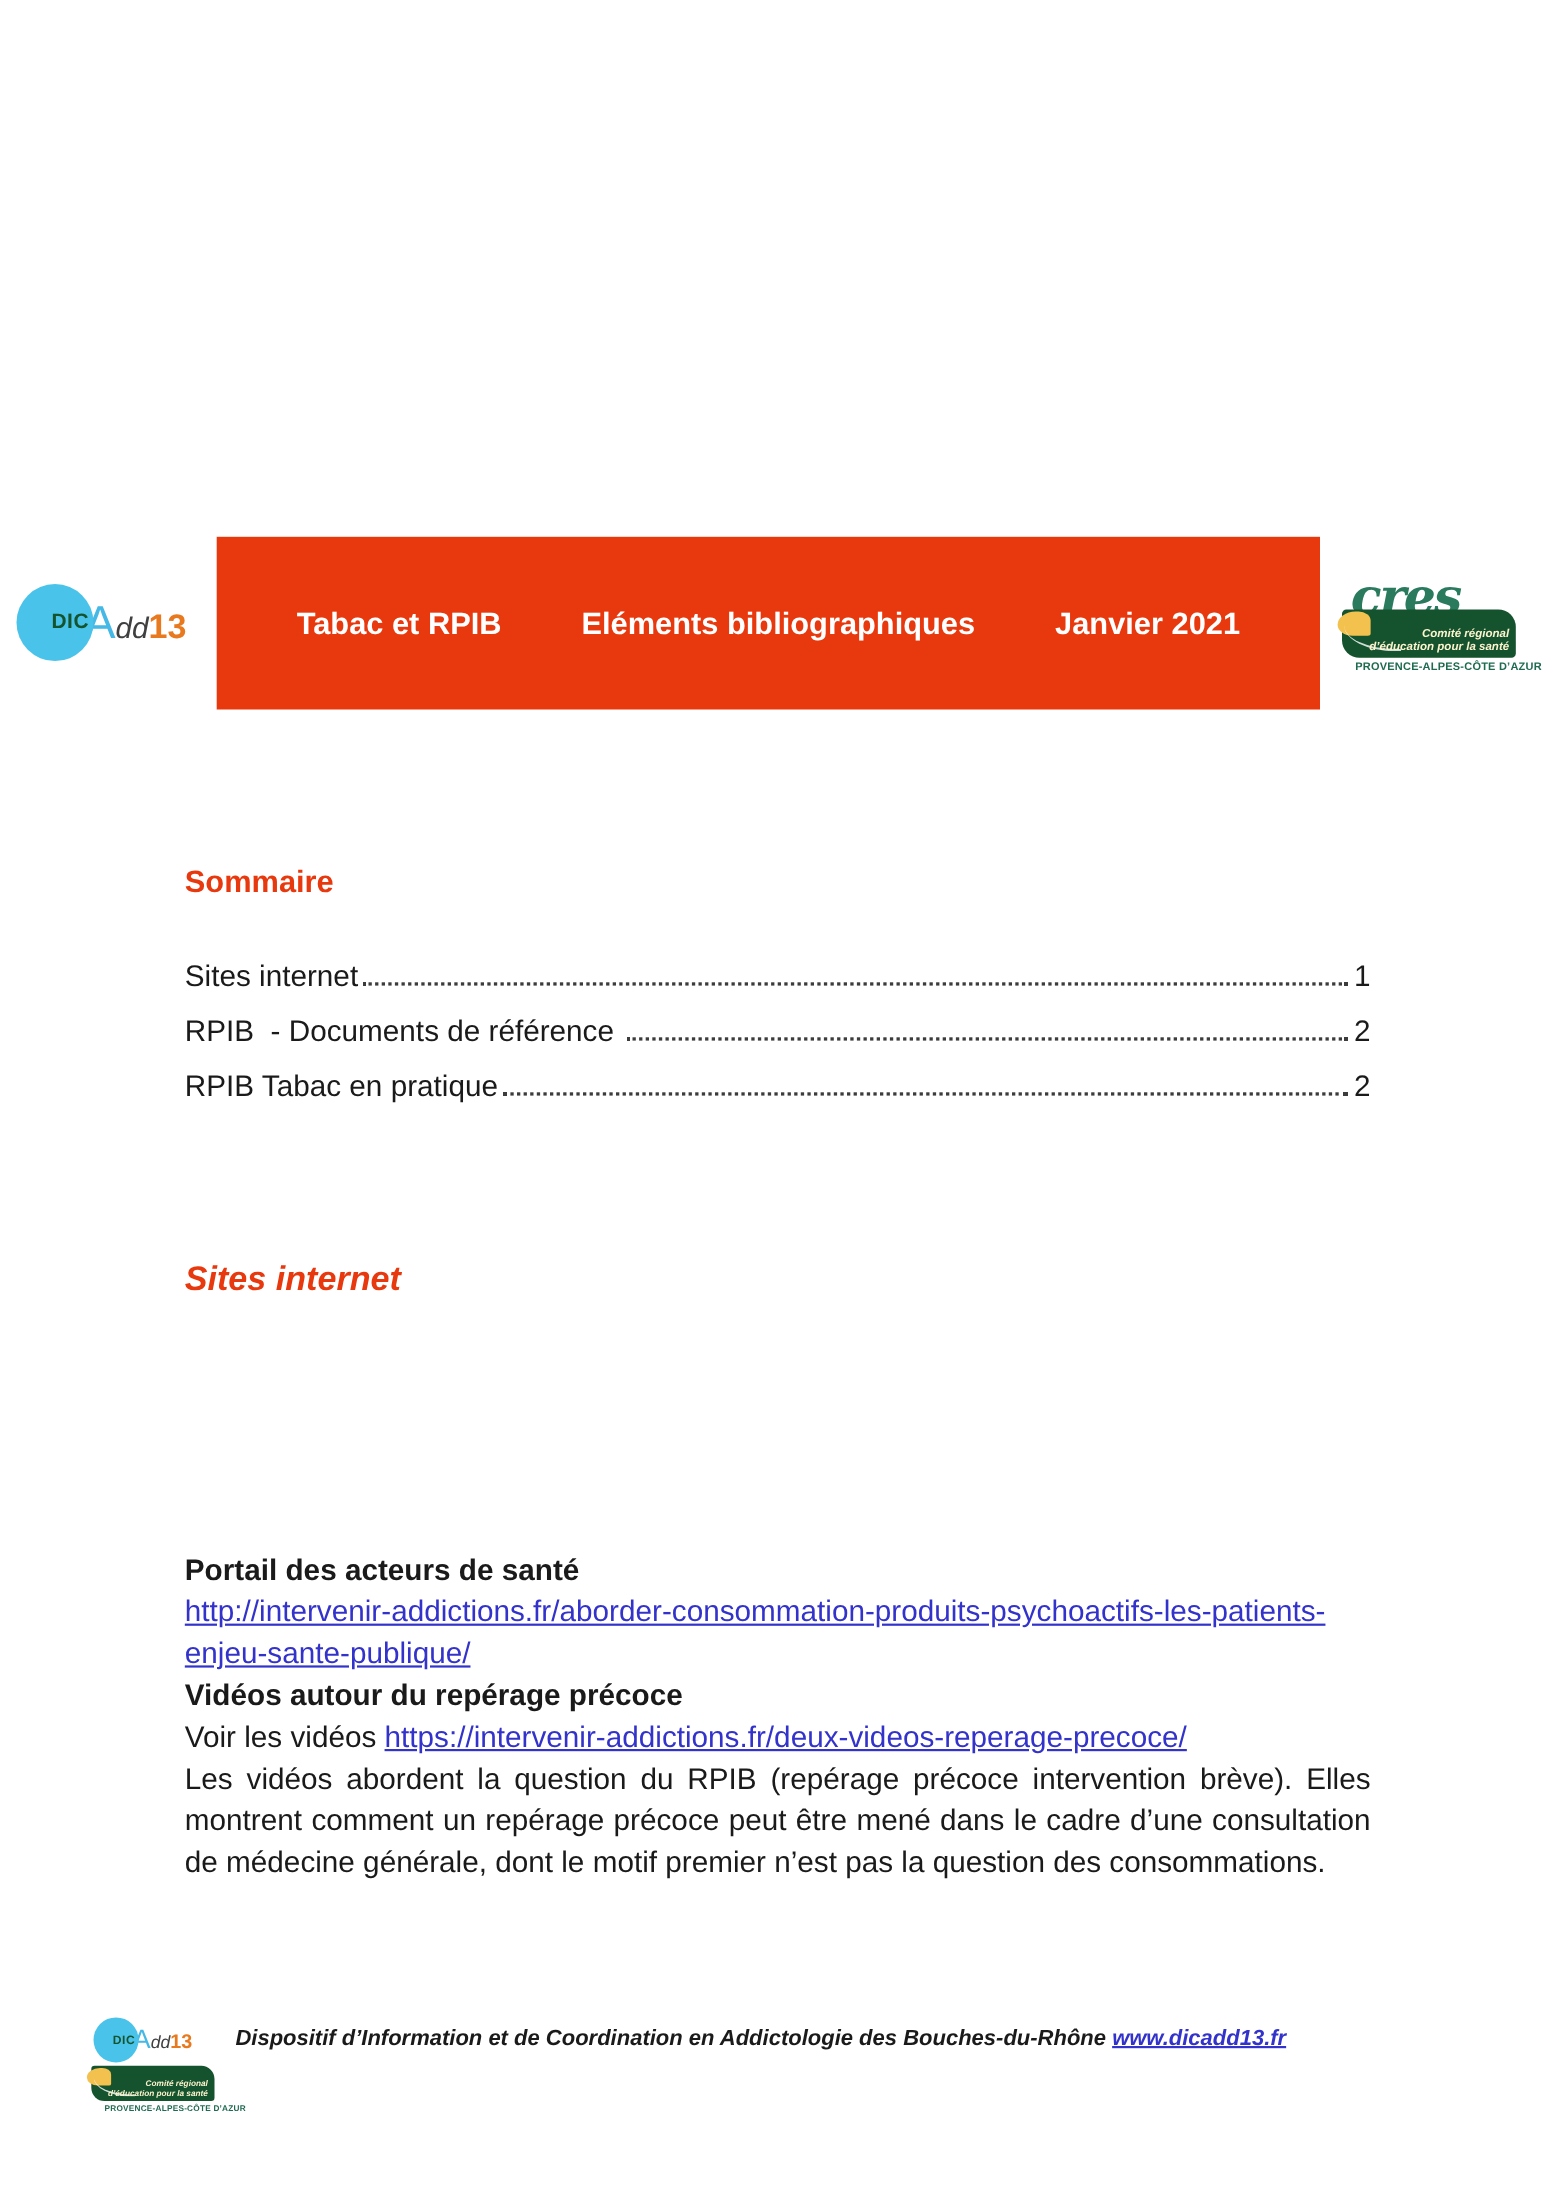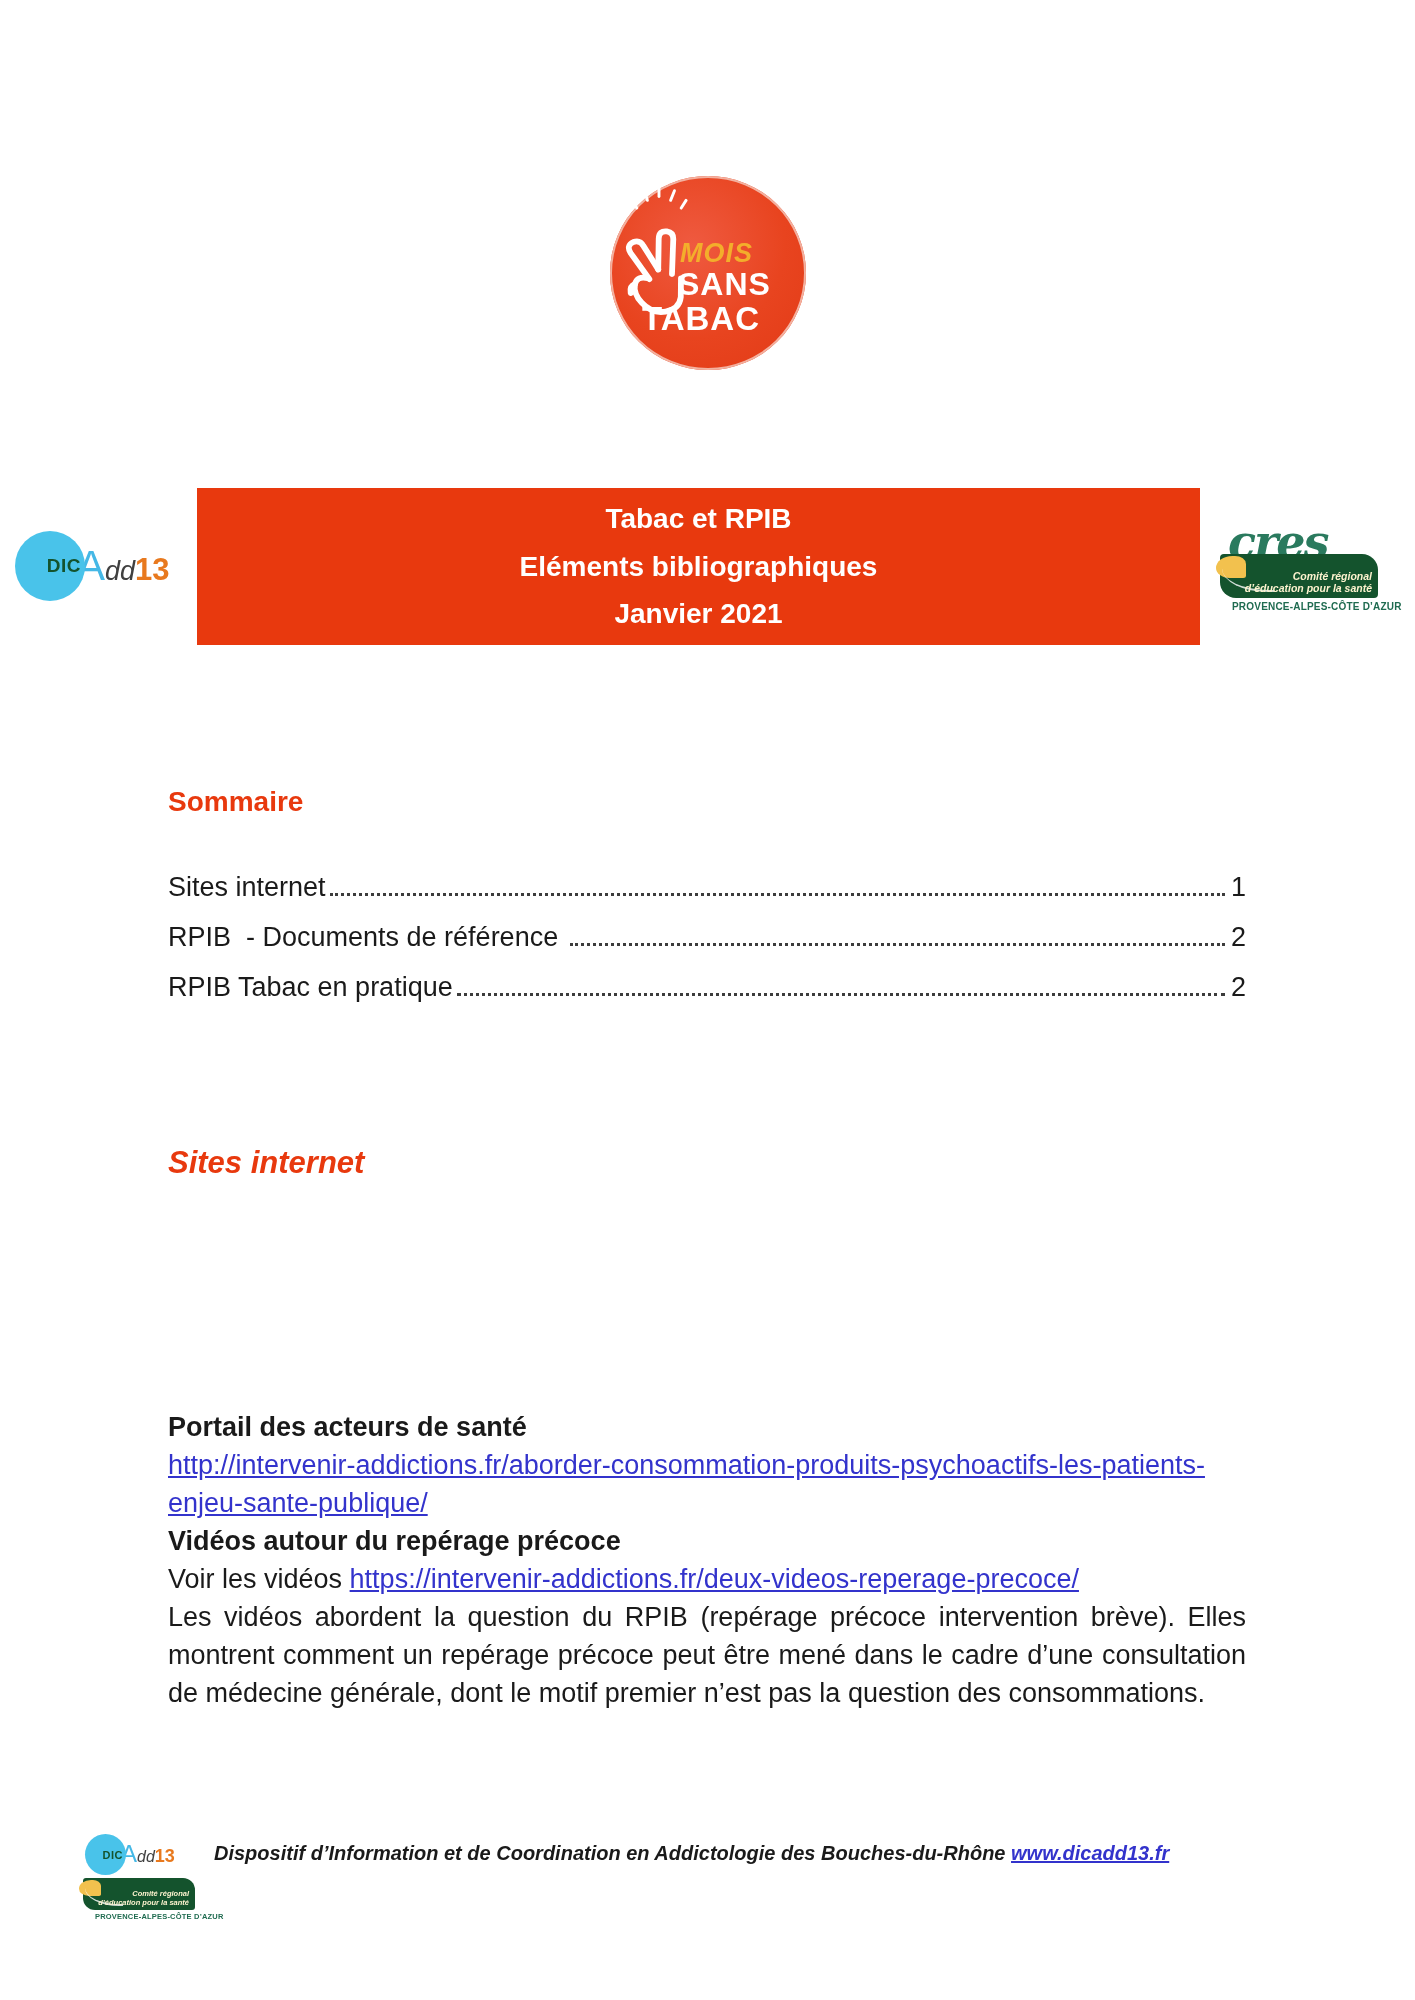--- a/index.html
+++ b/index.html
@@ -27,21 +27,21 @@
     color:#ffffff; letter-spacing:1px;
   }
   .badge-tabac {
     position:absolute; left:0; top:124px; width:100%; padding-right:14px;
     text-align:center; font-size:33px; font-weight:800; color:#ffffff; letter-spacing:1px;
   }
 
   
   .banner {
     position:absolute; left:197px; top:488px; width:1003px; height:157px;
-    background:#e8390e; color:#ffffff; display:flex; flex-direction:column;
+    background:#e8390e; color:#ffffff; display:flex; 
     justify-content:space-evenly; align-items:center;
   }
   .banner-line { font-size:28px; font-weight:700; }
 
   
   .dicadd { position:absolute; display:flex; align-items:center; }
   .dicadd-header { left:15px; top:531px; }
   .dicadd-circle {
     width:70px; height:70px; border-radius:50%; background:#49c3ea;
     position:relative; flex:0 0 auto;
@@ -128,42 +128,20 @@
     color:#1a1a1a; white-space:nowrap;
   }
   .footer-text-1 { top:1842px; }
   .footer-text-2 { top:1896px; }
 </style>
 </head>
 <body>
 
 <div class="page">
 
-  <div class="badge">
-    <svg class="badge-rays" viewBox="0 0 60 30" width="58" height="29">
-      <g stroke="#ffffff" stroke-width="3" stroke-linecap="round" fill="none">
-        <line x1="7" y1="27" x2="2" y2="19"></line>
-        <line x1="18" y1="19" x2="15" y2="9"></line>
-        <line x1="30" y1="15" x2="30" y2="4"></line>
-        <line x1="42" y1="19" x2="46" y2="9"></line>
-        <line x1="53" y1="27" x2="58" y2="19"></line>
-      </g>
-    </svg>
-    <svg class="badge-hand" viewBox="0 0 70 95" width="82" height="110">
-      <g fill="none" stroke="#ffffff" stroke-width="5" stroke-linecap="round" stroke-linejoin="round">
-        <path d="M27 55 L15 30 q-3 -7 4 -9 q6 -1 8 5 l9 22"></path>
-        <path d="M36 48 l5 -26 q1.5 -7 8 -5 q6 2 4 9 l-6 28"></path>
-        <path d="M26 54 q-9 -4 -12 3 q-3 8 3 17 q7 11 19 11 q12 0 15 -10 l3 -16"></path>
-        <path d="M14 57 q-5 1 -5 7"></path>
-      </g>
-    </svg>
-    <span class="badge-mois">MOIS</span>
-    <span class="badge-sans">SANS</span>
-    <span class="badge-tabac">TABAC</span>
-  </div>
 
   <div class="dicadd dicadd-header">
     <div class="dicadd-circle">
       <span class="dic">DIC</span>
     </div>
     <div class="dicadd-rest">
       <span class="dicadd-a">A</span>
       <span class="dicadd-dd">dd</span>
       <span class="dicadd-13">13</span>
     </div>

